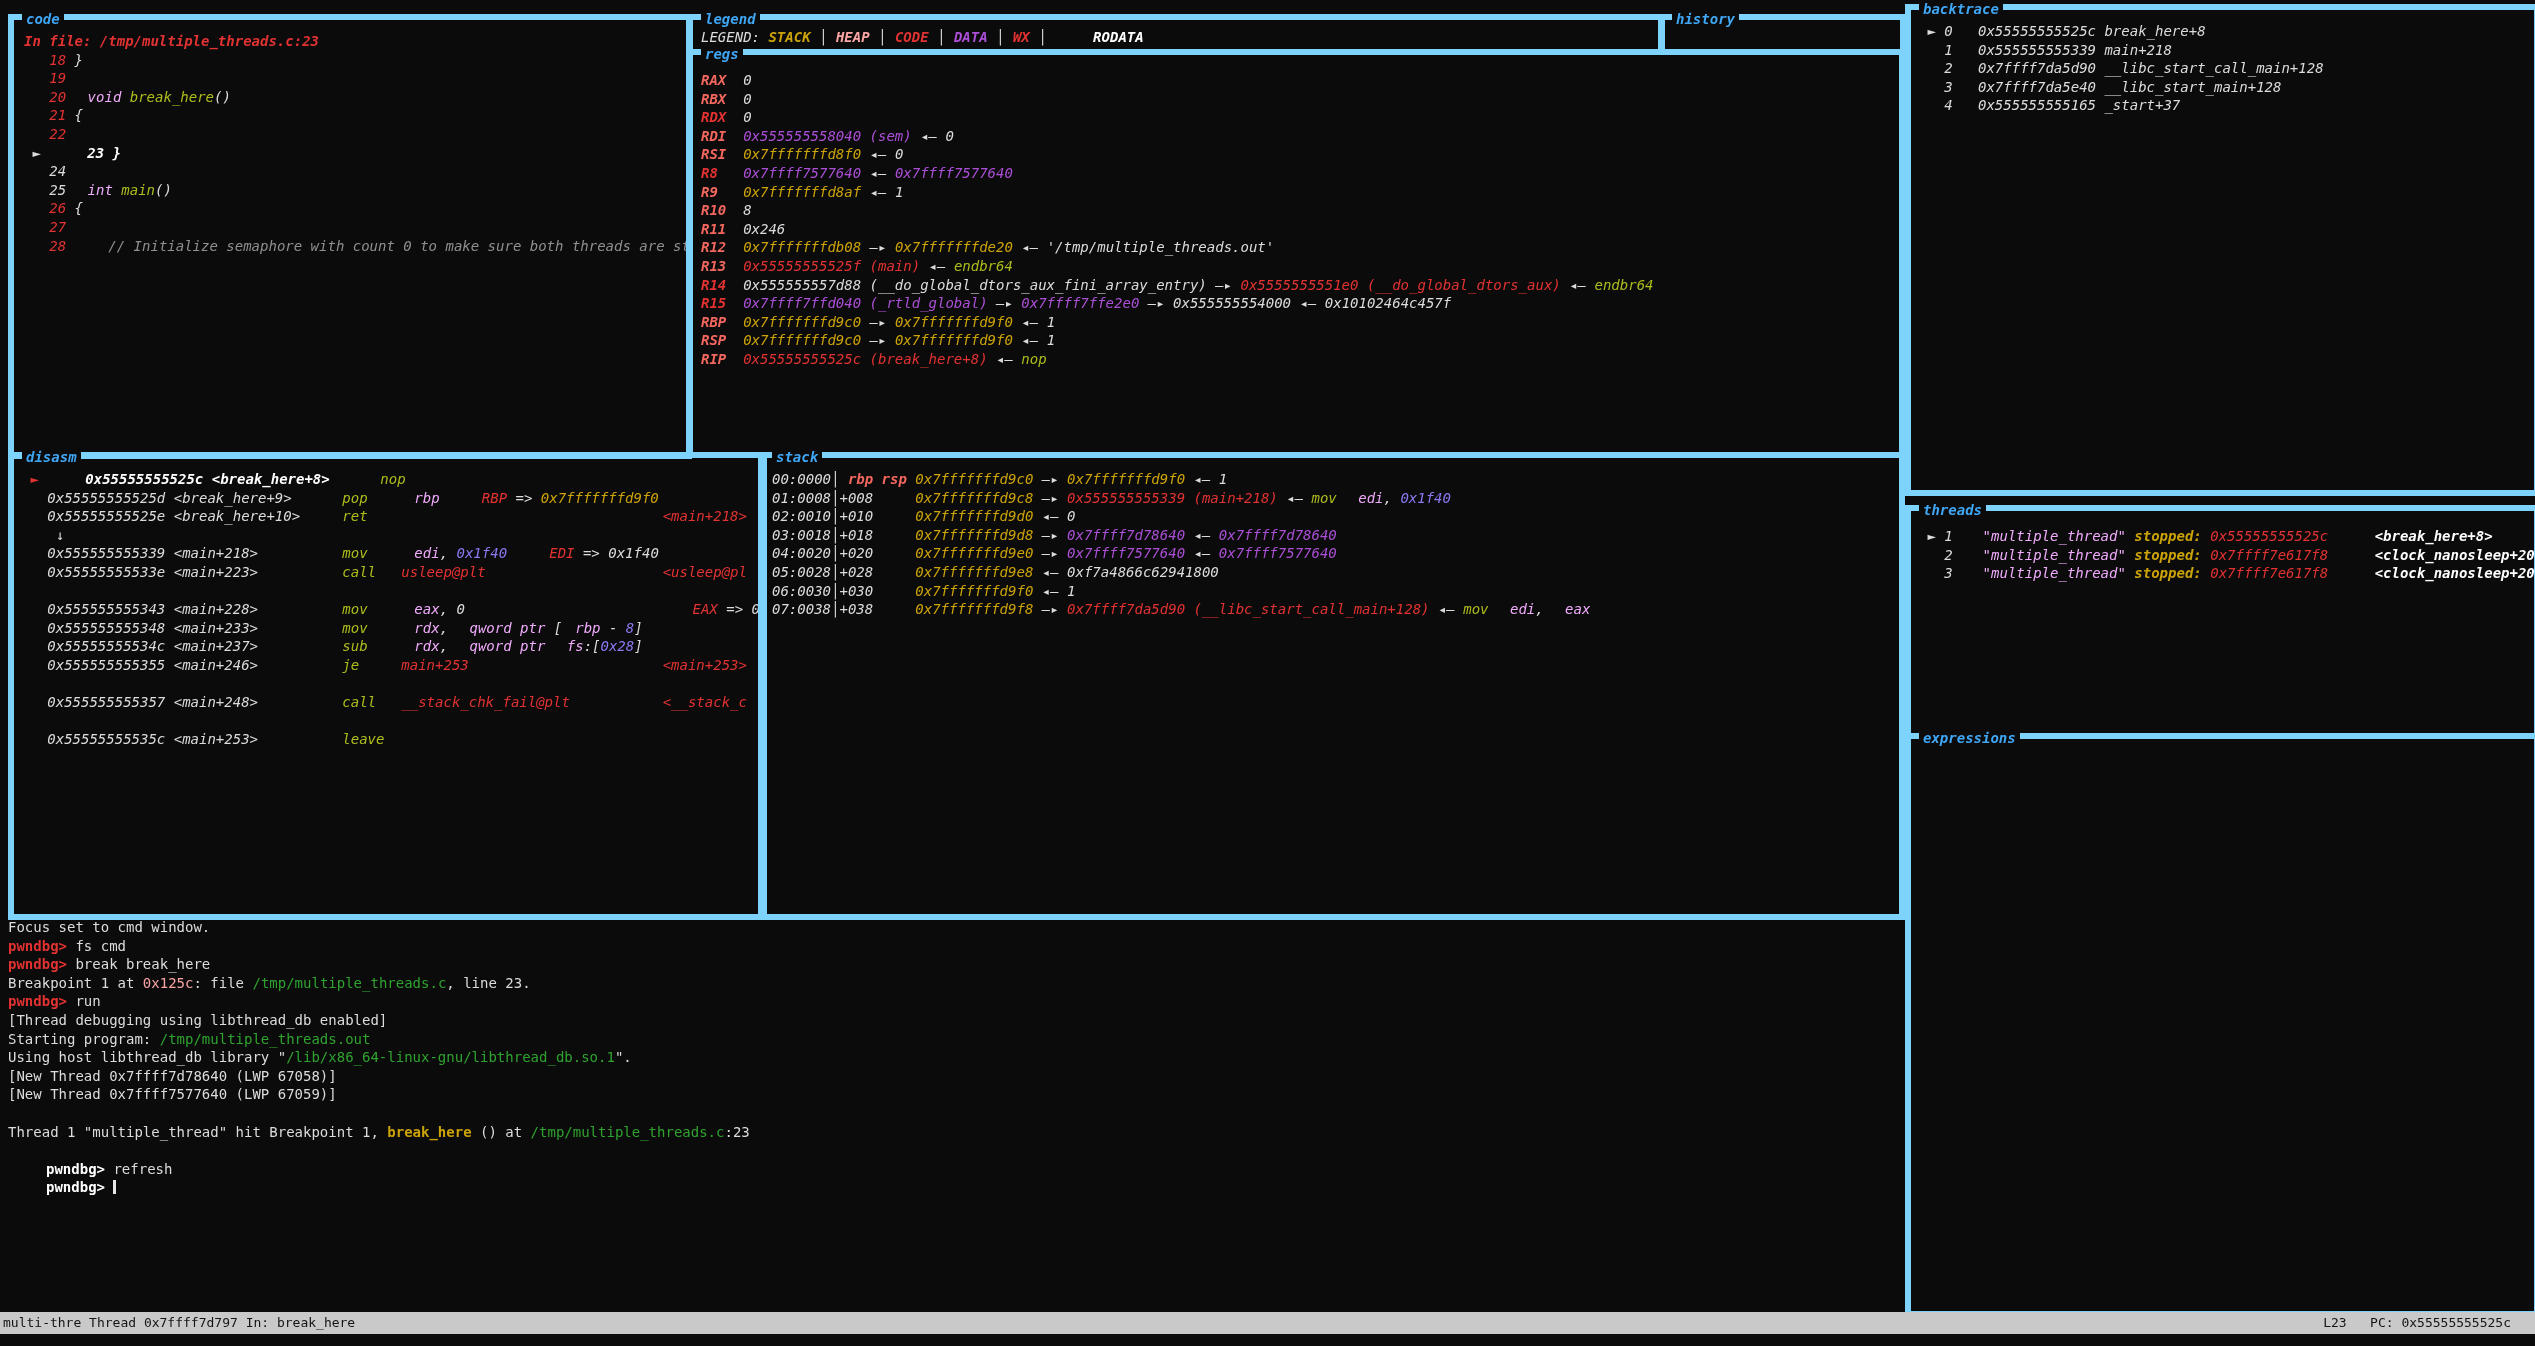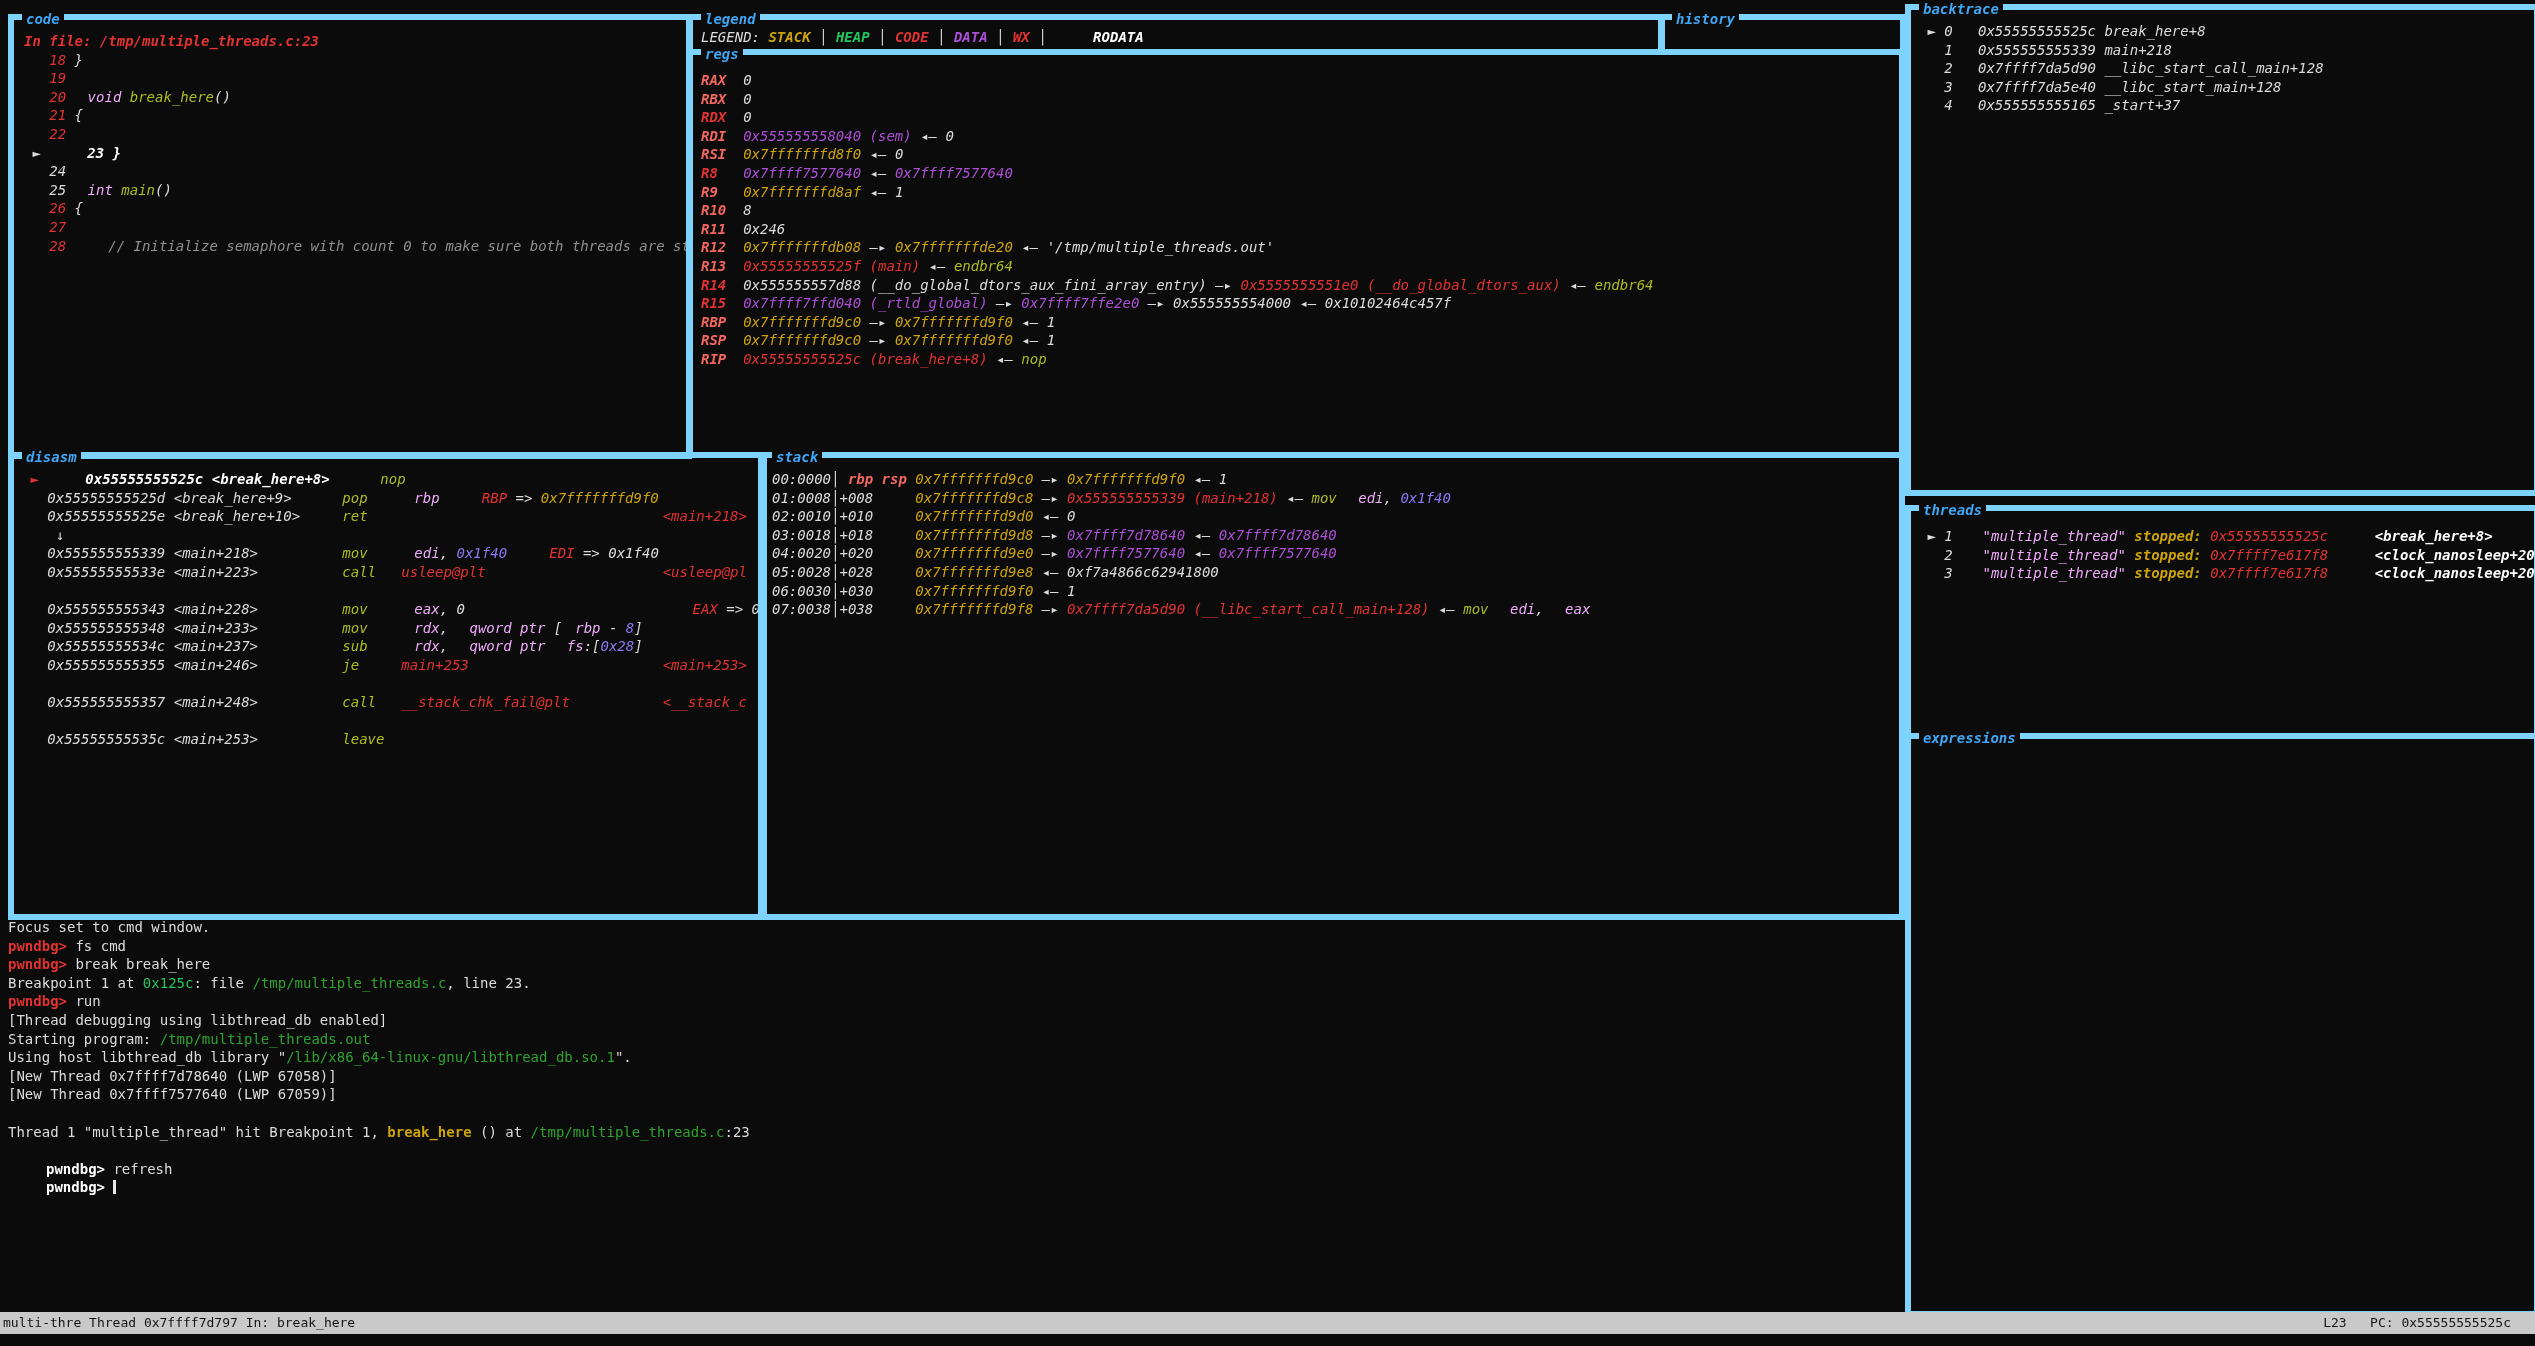--- a/index.html
+++ b/index.html
@@ -19,21 +19,21 @@
   .ln span{white-space:pre;}
   .wb{color:#ffffff;font-weight:bold;margin-left:38px;}
   .b{font-weight:bold;}
   .gray{color:#8f8f8f;}
   .red{color:#e23232;}
   .lred{color:#f4675f;}
   .yel{color:#cda408;}
   .lime{color:#aebd1c;}
   .grn{color:#2fa32f;}
   .blu{color:#f0abfc;margin-left:13px;}
-  .dblu{color:#22c55e;}
+  .dblu{color:#fca5a5;}
   .pur{color:#ab4fd6;}
   .vio{color:#8a7af2;}
   .cur{display:inline-block;width:3px;height:14px;background:#e8e8e8;vertical-align:-2px;}
   .pad-code{padding:12px 0 0 10px;}
   .pad-regs{padding:16px 0 0 8px;}
   .pad-std{padding:12px 0 0 8px;}
   .pad-threads{padding:16px 0 0 8px;}
   .pad-row{padding:8px 0 0 8px;white-space:pre;}
   .histbtn{margin-right:8px;color:#dcdcdc;cursor:pointer;}
   #console{position:absolute;left:8px;top:918px;width:1880px;height:290px;overflow:hidden;}

